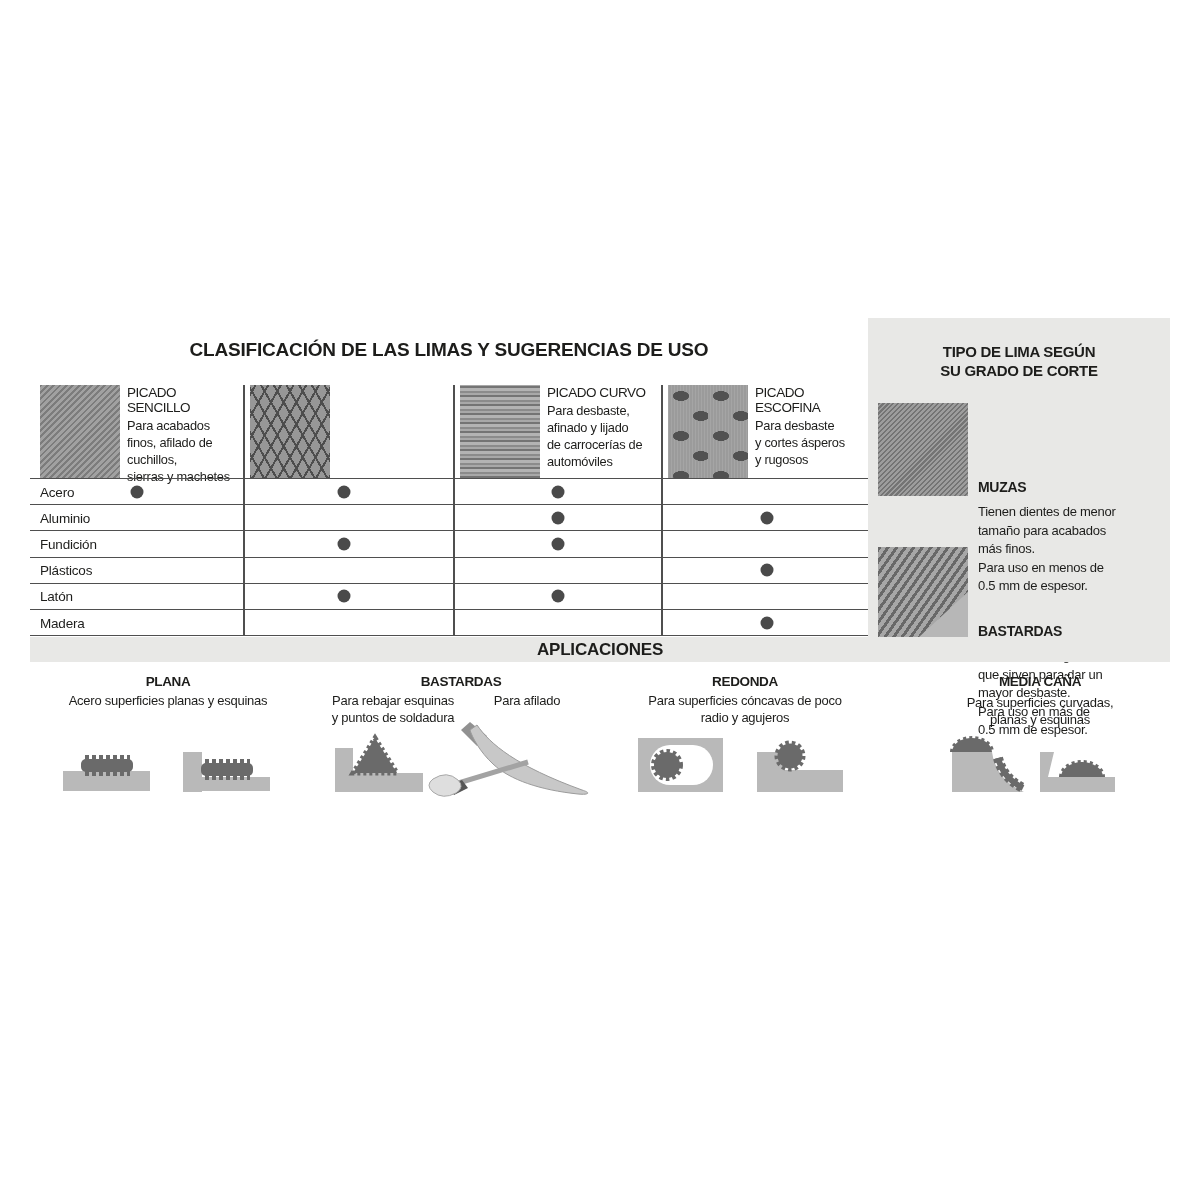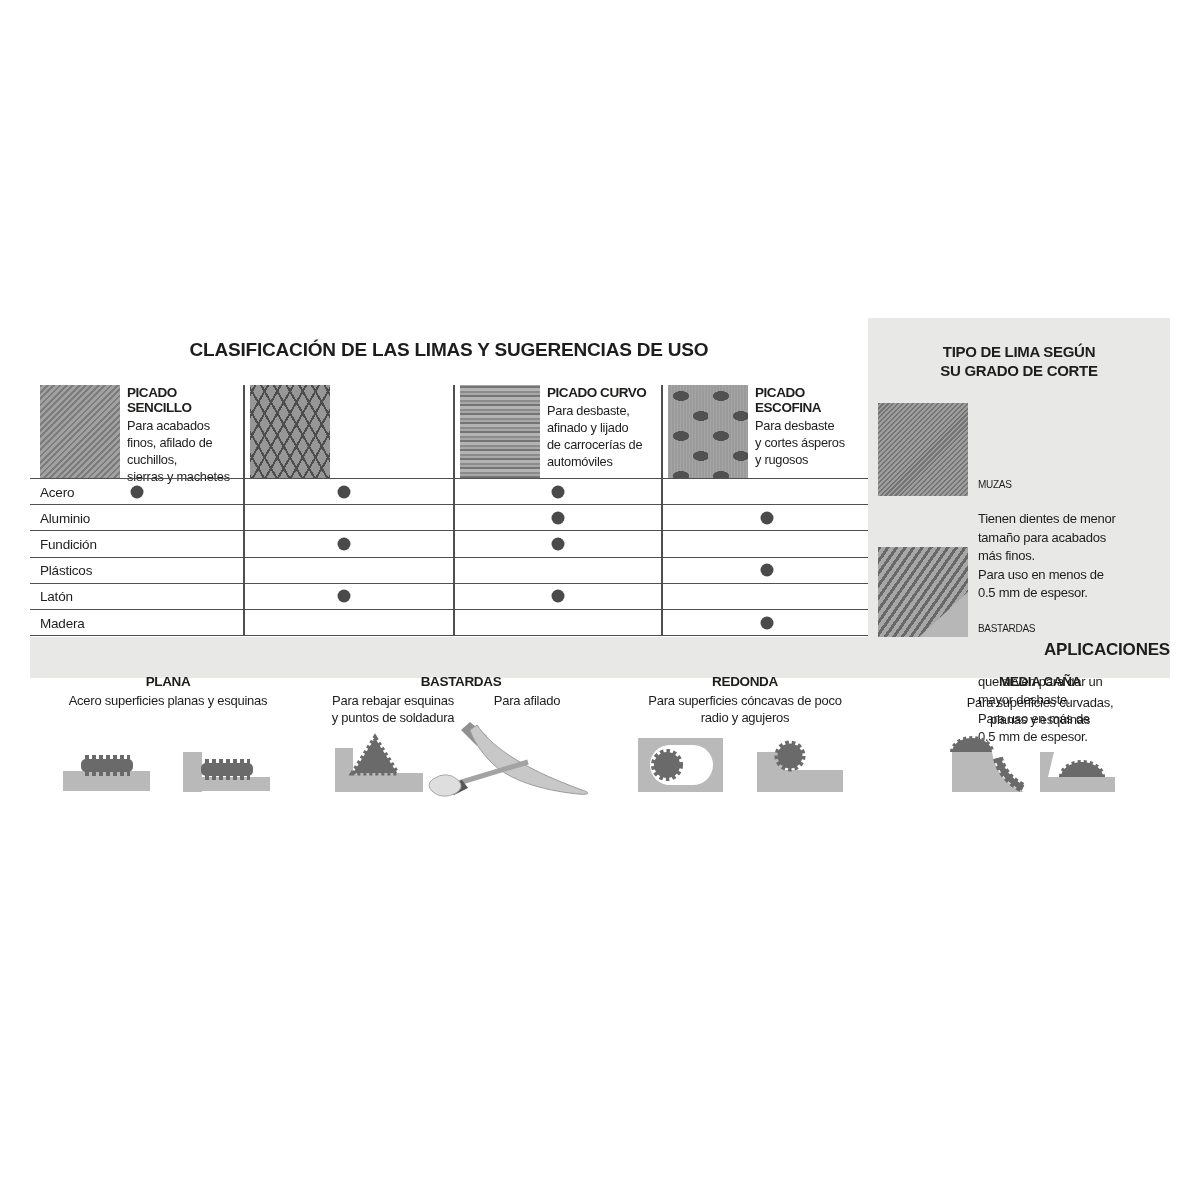--- a/index.html
+++ b/index.html
@@ -19,48 +19,48 @@
   .main-title{left:30px;top:339px;width:838px;text-align:center;
               font-size:19px;font-weight:bold;letter-spacing:-0.2px;}
 
   
   .cut-col{top:385px;display:flex;gap:7px;}
   #cut1{left:40px;width:198px}
   #cut2{left:250px;width:198px}
   #cut3{left:460px;width:196px}
   #cut4{left:668px;width:197px}
   .tex{width:80px;height:93px;flex:0 0 auto;}
-  .cut-name{font-size:13.5px;font-weight:bold;letter-spacing:-0.45px;line-height:15px;}
+  .cut-name{font-size:13.5px;font-weight:normal;letter-spacing:-0.45px;line-height:15px;}
   .cut-desc{font-size:12.8px;line-height:17px;white-space:pre-line;margin-top:2px;letter-spacing:-0.25px;}
 
   .vdiv{top:385px;width:2px;height:251px;background:var(--line-color);}
   #vd1{left:243px}#vd2{left:453px}#vd3{left:661px}
 
   
   .mtable{left:30px;top:478px;width:838px;border-top:1.5px solid var(--line-color);}
   .trow{position:relative;height:26.2px;box-sizing:border-box;border-bottom:1.5px solid var(--line-color);}
   .tlabel{position:absolute;left:10px;top:50%;transform:translateY(-50%);font-size:13.5px;letter-spacing:-0.2px;}
   .dot{position:absolute;top:50%;width:13px;height:13px;border-radius:50%;
        background:var(--dot-color);transform:translate(-50%,-50%);}
   .dc1{left:107px}.dc2{left:314px}.dc3{left:528px}.dc4{left:737px}
 
   
   .grade-panel{left:868px;top:318px;width:302px;height:344px;background:var(--panel-bg);}
   .grade-title{position:absolute;top:24px;left:0;width:100%;text-align:center;
                font-size:15px;font-weight:bold;line-height:19px;white-space:pre-line;letter-spacing:-0.3px;}
   .gsec{position:absolute;left:0;width:100%;}
   #gsec1{top:68px}#gsec2{top:212px}
   .gtex{position:absolute;left:10px;top:17px;width:90px;height:93px;}
-  .gname{margin-left:110px;font-size:10px;font-weight:normal;letter-spacing:-0.3px;}
+  .gname{margin-left:110px;font-size:14px;font-weight:bold;letter-spacing:-0.3px;}
   .gdesc{margin-left:110px;margin-right:6px;font-size:13px;line-height:18.5px;white-space:pre-line;
-         margin-top:20px;letter-spacing:-0.25px;}
-
-  
-  .apps-band{left:30px;top:637px;width:1140px;height:41px;background:var(--panel-bg);
-             text-align:right;font-size:17px;font-weight:bold;line-height:25px;letter-spacing:-0.2px;}
+         margin-top:8px;letter-spacing:-0.25px;}
+
+  
+  .apps-band{left:30px;top:637px;width:1140px;height:25px;background:var(--panel-bg);
+             text-align:center;font-size:17px;font-weight:bold;line-height:25px;letter-spacing:-0.2px;}
   .app-head{top:674px;text-align:center;font-size:13.5px;font-weight:bold;letter-spacing:-0.35px;}
   .app-desc{top:692px;text-align:center;font-size:13px;line-height:17px;white-space:pre-line;letter-spacing:-0.25px;}
   #ah1{left:68px;width:200px}
   #ah2{left:361px;width:200px}
   #ah3{left:645px;width:200px}
   #ah4{left:940px;width:200px}
   #ad1{left:48px;width:240px}
   #ad2{left:318px;width:150px}
   #ad2b{left:470px;width:114px}
   #ad3{left:625px;width:240px}

